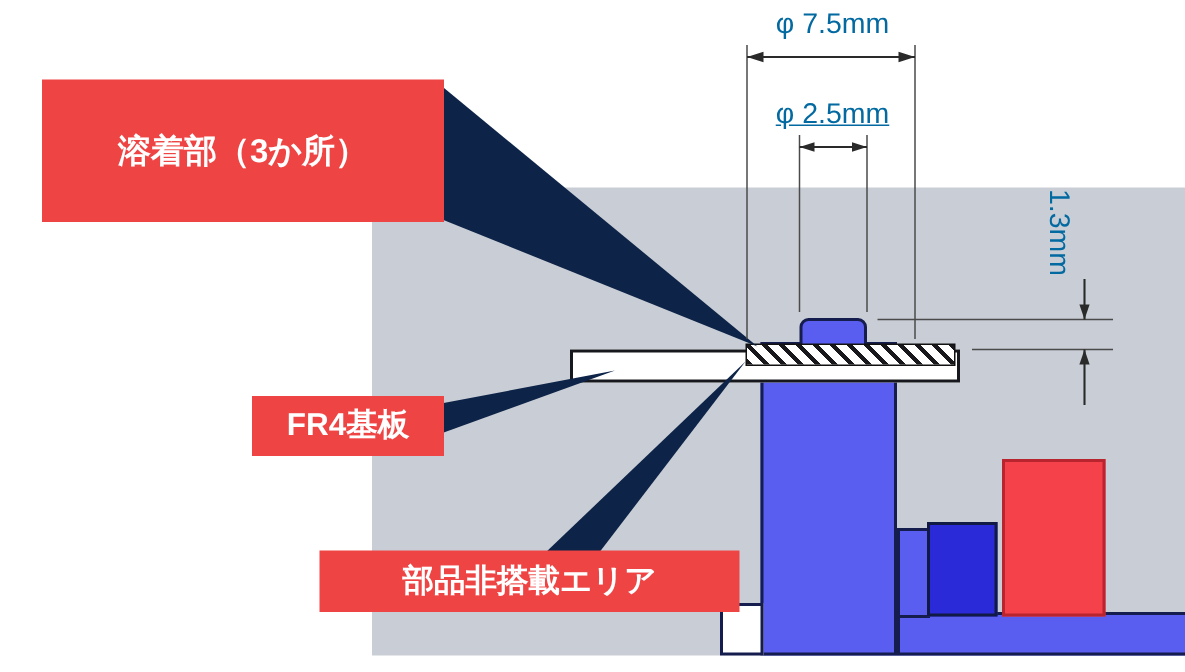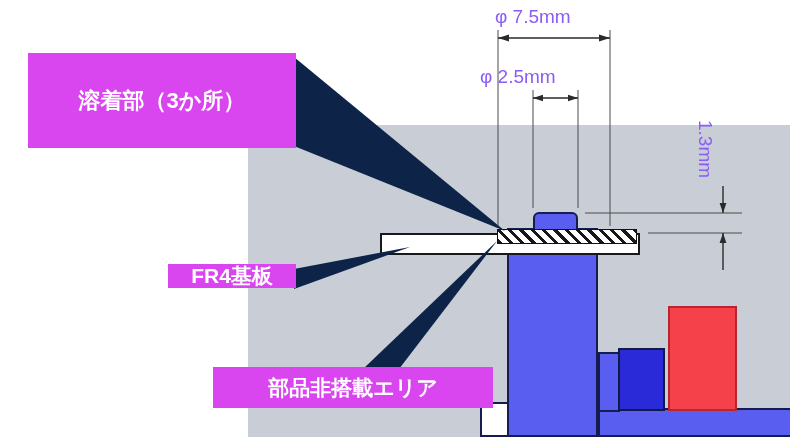--- a/index.html
+++ b/index.html
@@ -12,26 +12,26 @@
   .part{background:#5a5ef0;border:2px solid #141d4e;}
   .part-dark{background:#2a2ad8;border:2px solid #101a45;}
   .part-red{background:#f5414a;border:2px solid #b9252e;}
   .notch{background:#ffffff;border:2px solid #141d4e;}
   .board{background:#ffffff;border:2px solid #16181d;}
   .hatch{
     background:repeating-linear-gradient(45deg,#17171c 0 3px,#ffffff 3px 8px);
     border:1px solid #111;
   }
   .callout{
-    background:#d946ef;color:#ffffff;
+    background:#ef4444;color:#ffffff;
     display:flex;flex-direction:column;align-items:center;justify-content:center;
     text-align:left;font-weight:600;
   }
   .callout .ln{line-height:1.5;}
-  .dim-text{color:#8b5cf6;font-size:19px;text-align:left;white-space:nowrap;}
+  .dim-text{color:#0369a1;font-size:19px;text-align:center;white-space:nowrap;}
   .dim-vert{writing-mode:vertical-rl;text-orientation:mixed;}
   svg{position:absolute;left:0;top:0;pointer-events:none;}
   .dimline{stroke:#2a2a2a;stroke-width:1.4;fill:none;}
   .extline{stroke:#4a4a4a;stroke-width:1;fill:none;}
   .arrow{fill:#2a2a2a;stroke:none;}
   .pointer{fill:#0d2347;stroke:none;}
 </style>
 </head>
 <body>
 
@@ -76,25 +76,25 @@
     <line class="dimline" x1="723" y1="186" x2="723" y2="213"></line>
     <polygon class="arrow" points="723,213 719.6,203 726.4,203"></polygon>
     <line class="dimline" x1="723" y1="233" x2="723" y2="270"></line>
     <polygon class="arrow" points="723,233 719.6,243 726.4,243"></polygon>
   </svg>
 
   <div class="abs callout" style="left:28px;top:53px;width:268px;height:95px;font-size:22px;">
     <span class="ln">溶着部（3か所）</span>
   </div>
 
-  <div class="abs callout" style="left:168px;top:264px;width:128px;height:24px;font-size:21px;">
+  <div class="abs callout" style="left:168px;top:264px;width:128px;height:40px;font-size:21px;">
     <span class="ln">FR4基板</span>
   </div>
 
   <div class="abs callout" style="left:213px;top:367px;width:280px;height:41px;font-size:21px;">
     <span class="ln">部品非搭載エリア</span>
   </div>
 
   <div class="abs dim-text" style="left:495px;top:6px;width:120px;">φ 7.5mm</div>
-  <div class="abs dim-text" style="left:480px;top:66px;width:110px;">φ 2.5mm</div>
+  <div class="abs dim-text" style="left:500px;top:66px;width:110px;text-decoration:underline;">φ 2.5mm</div>
   <div class="abs dim-text dim-vert" style="left:694px;top:120px;height:70px;">1.3mm</div>
 
 </div>
 
 </body></html>

